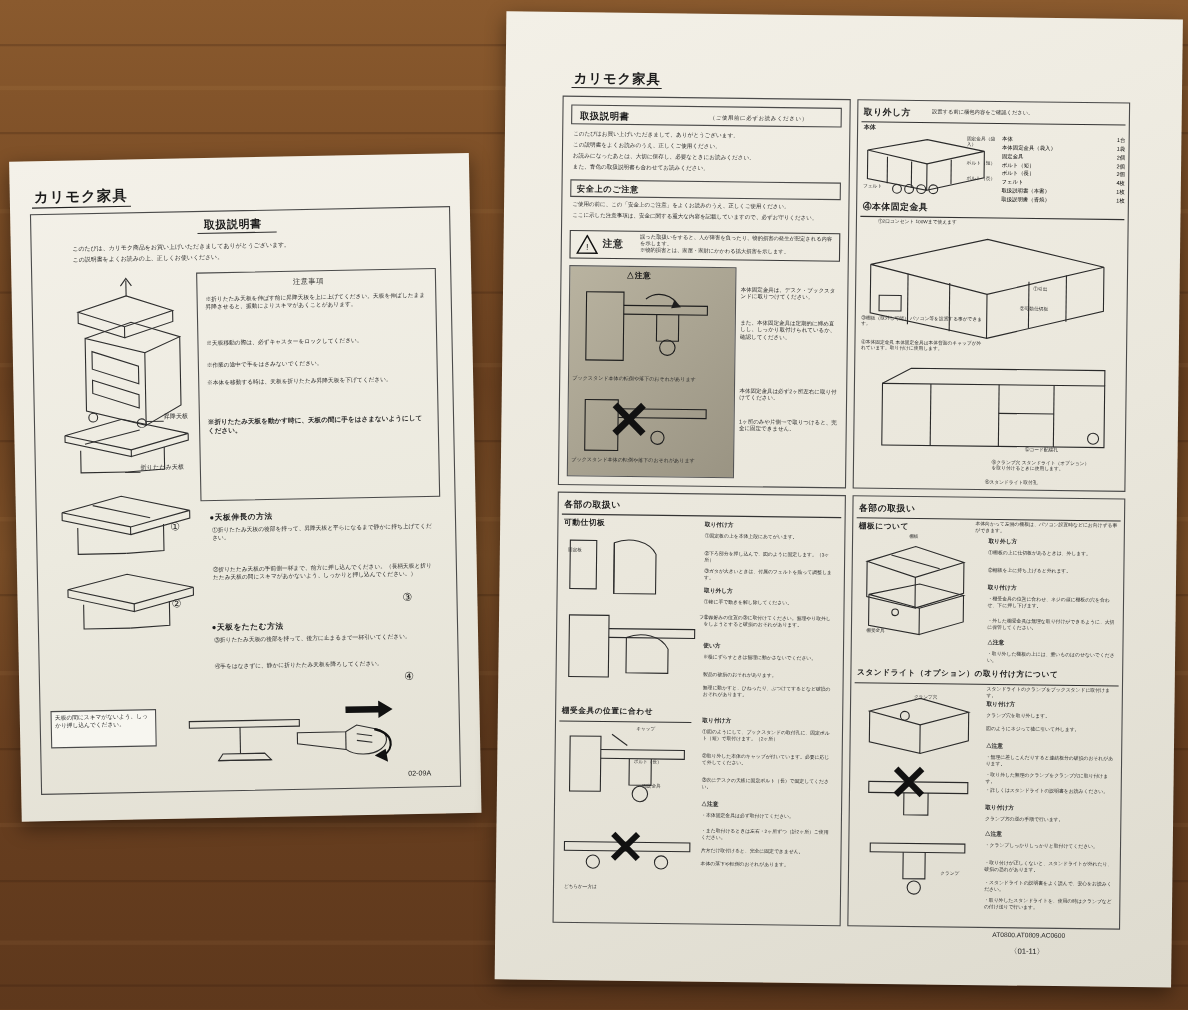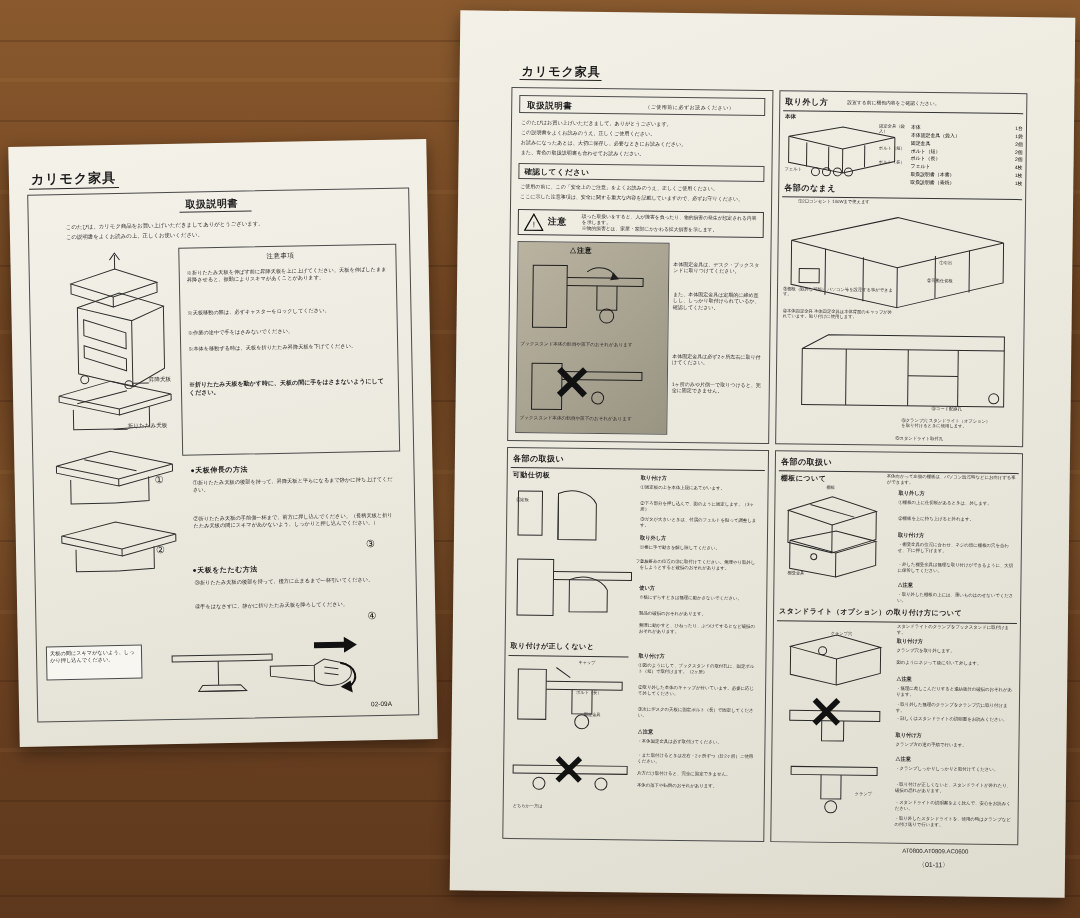--- a/index.html
+++ b/index.html
@@ -205,21 +205,21 @@
       <div class="box" style="left:60px;top:84px;width:246px;height:18px;"></div>
       <div class="ttl" style="left:68px;top:89px;font-size:8.5px;font-weight:bold;">取扱説明書</div>
       <div class="ttl" style="left:186px;top:91px;font-size:5px;">（ご使用前に必ずお読みください）</div>
 
       <div class="tiny" style="left:62px;top:108px;width:242px;font-size:5.1px;">このたびはお買い上げいただきまして、ありがとうございます。</div>
       <div class="tiny" style="left:62px;top:118px;width:242px;font-size:5.1px;">この説明書をよくお読みのうえ、正しくご使用ください。</div>
       <div class="tiny" style="left:62px;top:128px;width:242px;font-size:5.1px;">お読みになったあとは、大切に保存し、必要なときにお読みください。</div>
       <div class="tiny" style="left:62px;top:138px;width:242px;font-size:5.1px;">また、青色の取扱説明書も合わせてお読みください。</div>
 
       <div class="box" style="left:60px;top:152px;width:246px;height:16px;"></div>
-      <div class="ttl" style="left:66px;top:156px;font-size:7.5px;font-weight:bold;">確認してください</div>
+      <div class="ttl" style="left:66px;top:156px;font-size:7.5px;font-weight:bold;">安全上のご注意</div>
       <div class="tiny" style="left:62px;top:172px;width:242px;font-size:5px;">ご使用の前に、この「安全上のご注意」をよくお読みのうえ、正しくご使用ください。</div>
       <div class="tiny" style="left:62px;top:182px;width:242px;font-size:5px;">ここに示した注意事項は、安全に関する重大な内容を記載していますので、必ずお守りください。</div>
 
       <div class="warnbox" style="left:60px;top:198px;width:246px;height:26px;"></div>
       <div class="art" style="left:66px;top:202px;">
         <svg width="20" height="18" viewBox="0 0 20 18">
           <polygon points="10,1 19,17 1,17" fill="none" stroke="#111" stroke-width="1.3"></polygon>
           <text x="10" y="14" font-size="8" text-anchor="middle" fill="#111">!</text>
         </svg>
       </div>
@@ -321,21 +321,21 @@
       <div class="tiny" style="left:326px;top:152px;font-size:4.3px;">フェルト</div>
       <div class="art" style="left:352px;top:152px;">
         <svg width="44" height="10" viewBox="0 0 44 10">
           <circle cx="5" cy="5" r="4" fill="none" stroke="#2a2a2a"></circle>
           <circle cx="16" cy="5" r="4" fill="none" stroke="#2a2a2a"></circle>
           <circle cx="27" cy="5" r="4" fill="none" stroke="#2a2a2a"></circle>
           <circle cx="38" cy="5" r="4" fill="none" stroke="#2a2a2a"></circle>
         </svg>
       </div>
 
-      <div class="ttl" style="left:326px;top:168px;font-size:8px;font-weight:bold;">各部のなまえ</div>
+      <div class="ttl" style="left:326px;top:168px;font-size:8px;font-weight:bold;">④本体固定金具</div>
       <div style="position:absolute;left:324px;top:182px;width:240px;height:1px;background:#333;"></div>
 
       <div class="tiny" style="left:340px;top:184px;width:92px;font-size:4.3px;">①2口コンセント 100Wまで使えます</div>
 
       <div class="art" style="left:328px;top:196px;">
         <svg width="224" height="98" viewBox="0 0 224 98">
           <g fill="none" stroke="#2a2a2a" stroke-width="1">
             <path d="M6 30 L112 6 L218 30 L112 56 Z"></path>
             <path d="M6 30 L6 74 L112 96 L112 56"></path>
             <path d="M218 30 L218 70 L112 96"></path>
@@ -403,21 +403,21 @@
 
       <div class="tiny" style="left:186px;top:522px;font-size:5.2px;font-weight:bold;">取り外し方</div>
       <div class="tiny" style="left:186px;top:532px;width:120px;font-size:4.4px;">①棒に手で動きを解し除してください。</div>
       <div class="tiny" style="left:186px;top:546px;width:120px;font-size:4.4px;">②お好みの位置の③に取付けてください。無理やり取外しをしようとすると破損のおそれがあります。</div>
 
       <div class="tiny" style="left:186px;top:572px;font-size:5.2px;font-weight:bold;">使い方</div>
       <div class="tiny" style="left:186px;top:582px;width:120px;font-size:4.4px;">※横にずらすときは無理に動かさないでください。</div>
       <div class="tiny" style="left:186px;top:598px;width:120px;font-size:4.4px;">製品の破損のおそれがあります。</div>
       <div class="tiny" style="left:186px;top:610px;width:120px;font-size:4.4px;">無理に動かすと、ひねったり、ぶつけてするとなど破損のおそれがあります。</div>
 
-      <div class="ttl" style="left:58px;top:630px;font-size:7px;font-weight:bold;">取り付けが正しくないと</div>
+      <div class="ttl" style="left:58px;top:630px;font-size:7px;font-weight:bold;">棚受金具の位置に合わせ</div>
       <div style="position:absolute;left:56px;top:644px;width:120px;height:1px;background:#333;"></div>
 
       <div class="art" style="left:60px;top:648px;">
         <svg width="116" height="84" viewBox="0 0 116 84">
           <g fill="none" stroke="#2a2a2a" stroke-width="1">
             <path d="M6 10 L6 60 L34 60 L34 10 Z"></path>
             <path d="M34 22 L110 22 L110 30 L34 30"></path>
             <path d="M60 30 L60 54 L80 54 L80 30"></path>
             <circle cx="70" cy="62" r="7"></circle>
             <path d="M44 8 L58 18"></path>

